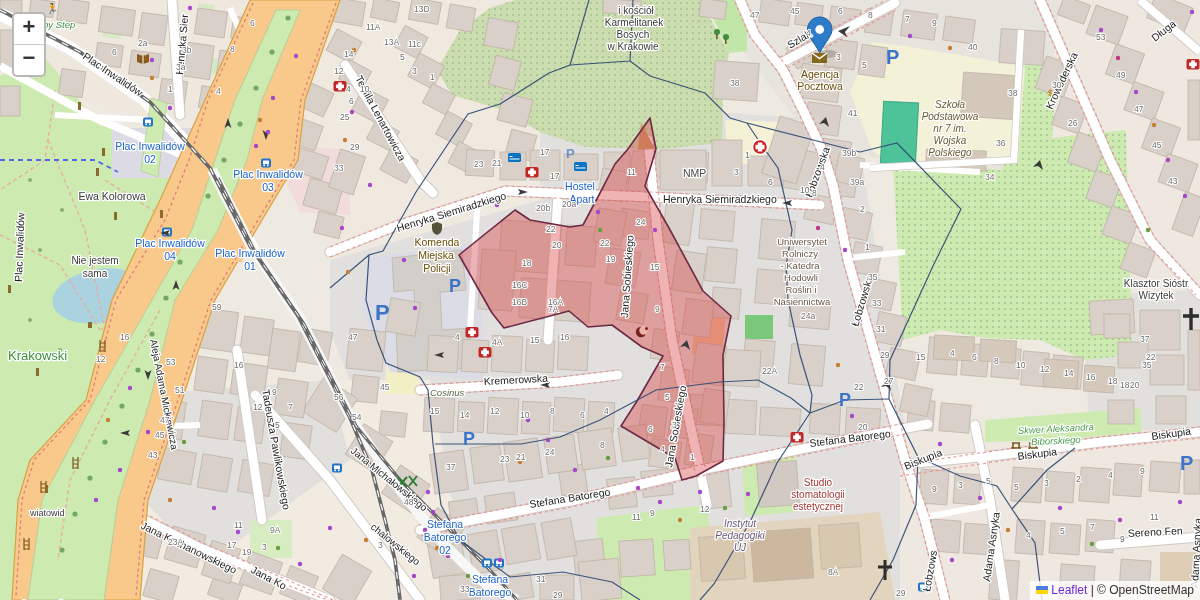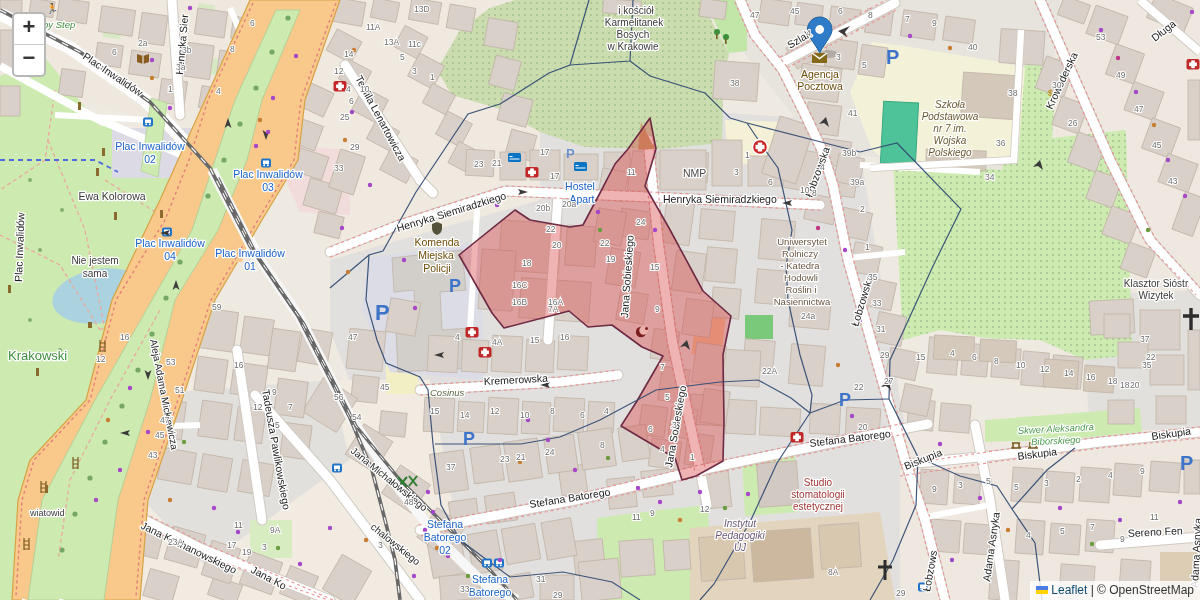--- a/index.html
+++ b/index.html
@@ -8,21 +8,21 @@
 text{font-family:"Liberation Sans",sans-serif;}
 .halo{paint-order:stroke;stroke:#ffffff;stroke-width:2.6px;stroke-linejoin:round;}
 .st{fill:#1c1c1c;font-size:10.5px;}
 .num{fill:#6e6e6e;font-size:8.5px;paint-order:stroke;stroke:#ffffff;stroke-width:2px;}
 .blue{fill:#1a62c8;font-size:10.5px;}
 .brown{fill:#6d4c08;font-size:10.5px;}
 .zctl{position:absolute;left:12px;top:12px;width:30px;border-radius:5px;border:2px solid rgba(0,0,0,0.28);background:#fff;z-index:50;}
 .zbtn{width:30px;height:30px;line-height:30px;text-align:center;font:bold 22px "Liberation Sans",sans-serif;color:#333;}
 .zbtn+.zbtn{border-top:1px solid #ccc;}
 .attr{position:absolute;right:0;bottom:0;background:rgba(255,255,255,0.8);padding:2px 6px 3px 6px;font:12px "Liberation Sans",sans-serif;color:#333;z-index:50;}
-.attr a{color:#0c4a6e;text-decoration:none;}
+.attr a{color:#6d28d9;text-decoration:none;}
 </style>
 </head>
 <body>
 <div id="map">
 <svg width="1200" height="600" viewBox="0 0 1200 600">
 <defs>
 <pattern id="dots" width="6" height="6" patternUnits="userSpaceOnUse">
           <circle cx="3" cy="3" r="0.9" fill="#9ebd8e"></circle>
         </pattern>
 </defs>

